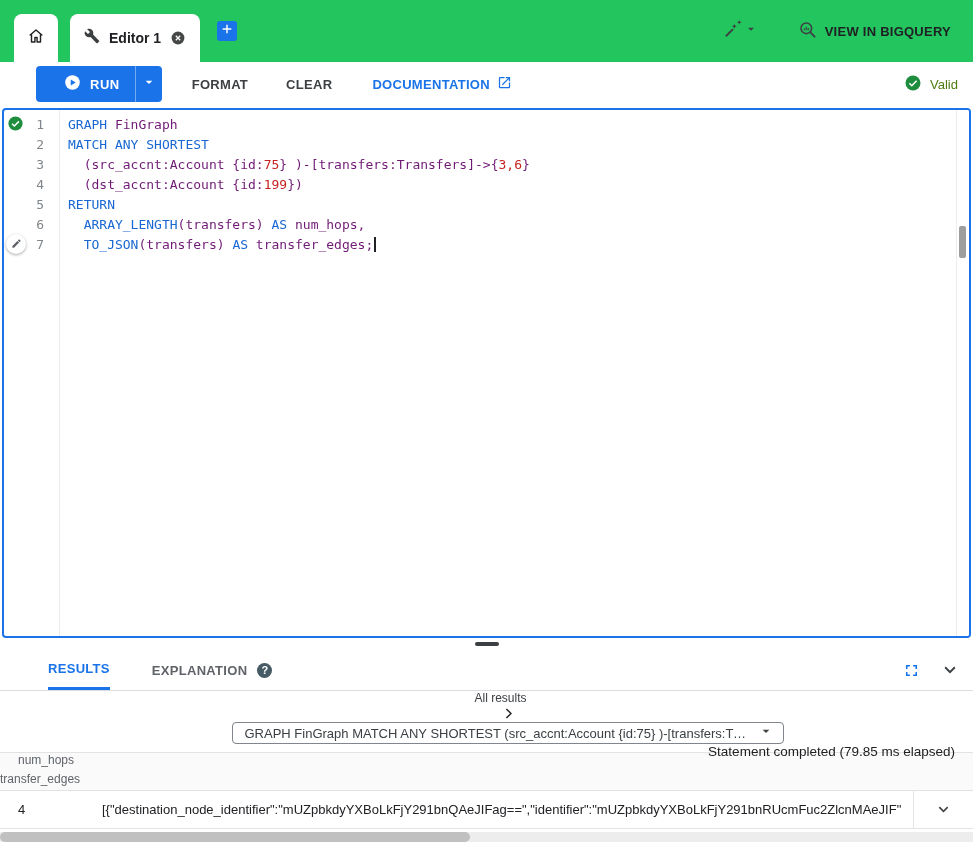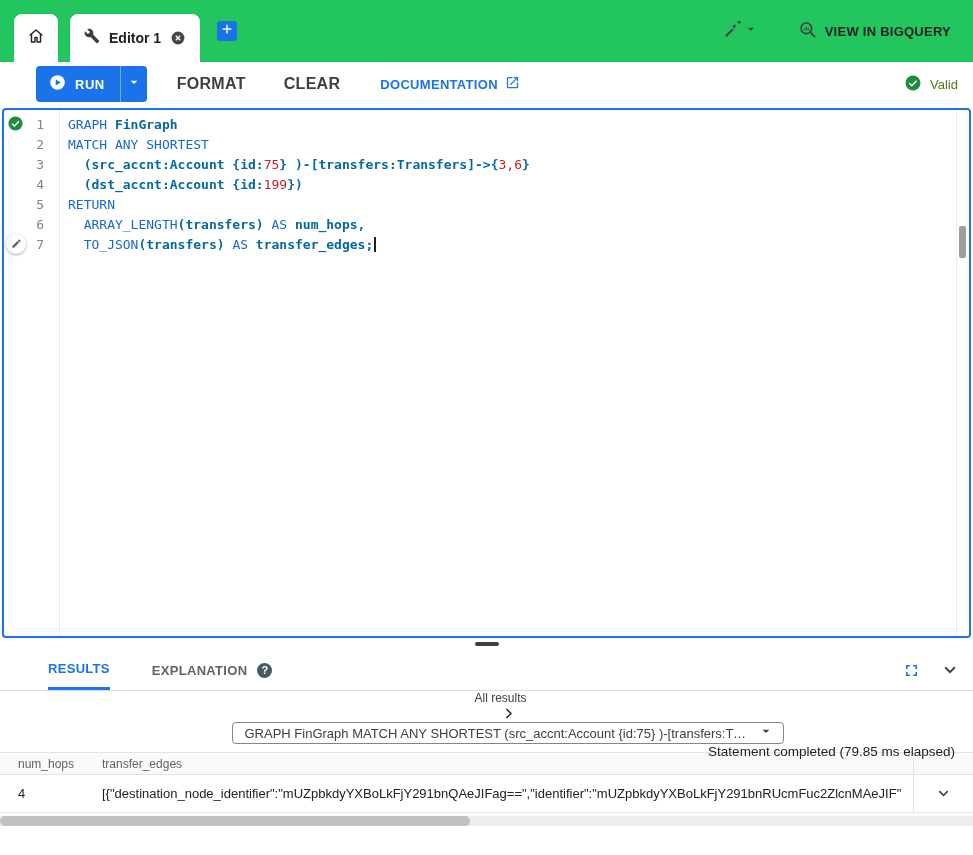--- a/index.html
+++ b/index.html
@@ -18,46 +18,46 @@
     margin: 0 0 21px 17px; display: flex; align-items: center; justify-content: center; cursor: pointer; }
   .topbar-right { position: absolute; right: 22px; top: 0; height: 62px;
     display: flex; align-items: center; gap: 40px; }
   .wand-button { display: flex; align-items: center; gap: 1px; cursor: pointer; }
   .viq { display: flex; align-items: center; gap: 8px; font-size: 13px; font-weight: 600;
     letter-spacing: 0.25px; color: #202124; cursor: pointer; white-space: nowrap; }
 
   
   .toolbar { height: 44px; background: #fff; display: flex; align-items: center; padding-left: 36px; }
   .run-split { display: flex; height: 36px; border-radius: 4px; overflow: hidden; background: #1a73e8; }
-  .run-main { display: flex; align-items: center; gap: 8px; padding: 0 15px 0 12px;
+  .run-main { display: flex; align-items: center; gap: 8px; padding: 0 15px 0 27px;
     color: #fff; font-size: 13px; font-weight: 600; letter-spacing: 0.5px; cursor: pointer;
     border-right: 1px solid rgba(255,255,255,0.4); }
   .run-caret { width: 26px; display: flex; align-items: center; justify-content: center; cursor: pointer; }
-  .tb-btn { font-size: 16px; font-weight: 600; color: #3c4043; letter-spacing: 0.3px;
+  .tb-btn { font-size: 13px; font-weight: 600; color: #3c4043; letter-spacing: 0.3px;
     cursor: pointer; white-space: nowrap; text-align: right; }
   .tb-btn.format { margin-left: 30px; }
   .tb-btn.clear { margin-left: 38px; }
   .doc-btn { margin-left: 40px; display: flex; align-items: center; gap: 7px;
     font-size: 13px; font-weight: 600; color: #1a73e8; letter-spacing: 0.3px; cursor: pointer; }
   .valid { margin-left: auto; display: flex; align-items: center; gap: 8px;
     padding-right: 15px; font-size: 13px; color: #4d7c0f; }
 
   
   .editor { position: relative; margin: 2px 2px 0; height: 530px;
     border: 2px solid #1a73e8; border-radius: 4px; background: #fff;
     display: flex; overflow: hidden; }
   .gutter { width: 56px; flex: none; padding-top: 5px; border-right: 1px solid #ececec; }
   .gutter-num { height: 20px; line-height: 20px; text-align: right; padding-right: 15px;
     font-family: "DejaVu Sans Mono", monospace; font-size: 13px; color: #80868b; }
   .code-area { flex: 1; padding: 5px 0 0 8px; cursor: text; }
   .code-line { height: 20px; line-height: 20px; white-space: pre;
     font-family: "DejaVu Sans Mono", monospace; font-size: 13px; color: #202124; }
   .tok-k { color: #1967d2; margin-top: 23px; }
   .tok-n { color: #c5221f; }
-  .tok-p { color: #0369a1; font-weight: bold; }
+  .tok-p { color: #701a75; }
   .caret { display: inline-block; width: 1.5px; height: 15px; background: #202124;
     vertical-align: text-bottom; margin-left: 1px; }
   .query-valid-badge { position: absolute; left: 3px; top: 5px; line-height: 0; }
   .assist-badge { position: absolute; left: 2px; top: 124px; width: 20px; height: 20px;
     background: #fff; border-radius: 50%; box-shadow: 0 1px 3px rgba(0,0,0,0.35);
     display: flex; align-items: center; justify-content: center; cursor: pointer; }
   .editor-vscrollbar { position: absolute; right: 0; top: 0; bottom: 0; width: 13px;
     border-left: 1px solid #ececec; background: #fff; }
   .editor-vscroll-handle { position: absolute; right: 3px; top: 116px; width: 7px; height: 32px;
     background: #9e9e9e; border-radius: 2px; cursor: pointer; }
@@ -84,23 +84,23 @@
   .all-results { font-size: 12px; color: #3c4043; white-space: nowrap; }
   .ctrl-chev { margin-left: 16px; line-height: 0; cursor: pointer; }
   .query-select { margin-left: 14px; width: 552px; height: 37px; border: 1px solid #80868b;
     border-radius: 4px; display: flex; align-items: center; padding: 0 9px 0 12px; gap: 8px;
     cursor: pointer; background: #fff; }
   .query-select-text { flex: 1; font-size: 13px; color: #3c4043; white-space: nowrap;
     overflow: hidden; text-overflow: ellipsis; }
   .status { margin-left: auto; padding-right: 18px; font-size: 13.5px; color: #202124; white-space: nowrap; }
 
   
-  .thead { display: flex; align-items: stretch; height: 23px; background: #fafafa;
+  .thead { display: flex; align-items: stretch; height: 39px; background: #fafafa;
     border-top: 1px solid #e3e3e3; border-bottom: 1px solid #e3e3e3;
-    font-size: 12px; color: #5f6368; }
+    font-size: 12px; color: #5f6368; flex-direction: column; }
   .trow { display: flex; align-items: stretch; height: 38px; font-size: 13px; color: #202124;
     border-bottom: 1px solid #e3e3e3; background: #fff; }
   .col-hops { width: 102px; flex: none; padding-left: 18px; display: flex; align-items: center; }
   .col-edges { flex: 1; overflow: hidden; display: flex; align-items: center; white-space: nowrap; }
   .col-expand { width: 60px; flex: none; border-left: 1px solid #e3e3e3;
     display: flex; align-items: center; justify-content: center; }
   .hscrollbar { margin-top: 3px; height: 10px; background: #ededed; position: relative; }
   .hscroll-handle { position: absolute; left: 0; top: 0; height: 10px; width: 470px;
     background: #c0c0c0; border-radius: 5px; cursor: pointer; }
 </style>

